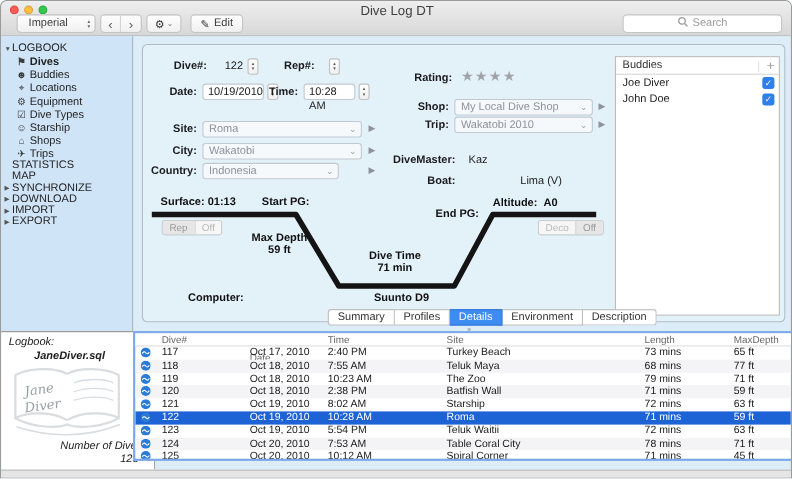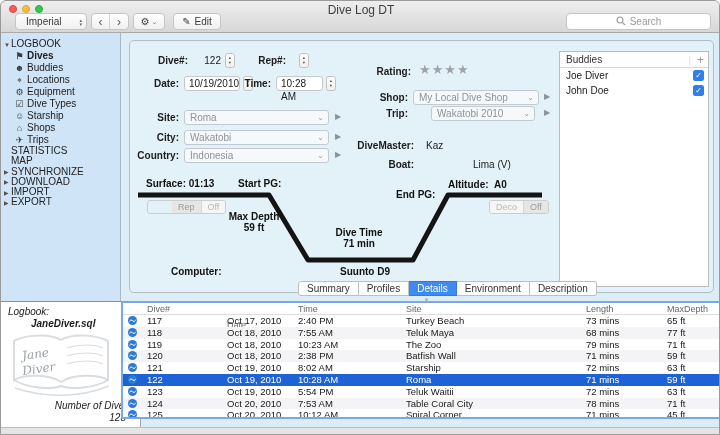--- a/index.html
+++ b/index.html
@@ -210,42 +210,42 @@
       <span>▾</span>
     </span>
 
   <span class="flabel" style="left:138px;top:111px;width:40px;">Site:</span>
   <span class="combo" style="left:183px;top:109px;width:145px;"><span>Roma</span><span class="chev">⌄</span></span>
   <span class="detail" style="left:334px;top:111px;">▶</span>
   <span class="flabel" style="left:138px;top:131px;width:40px;">City:</span>
   <span class="combo" style="left:183px;top:129px;width:145px;"><span>Wakatobi</span><span class="chev">⌄</span></span>
   <span class="detail" style="left:334px;top:131px;">▶</span>
   <span class="flabel" style="left:128px;top:149px;width:50px;">Country:</span>
-  <span class="combo" style="left:183px;top:147px;width:145px;"><span>Indonesia</span><span class="chev">⌄</span></span>
+  <span class="combo" style="left:183px;top:147px;width:124px;"><span>Indonesia</span><span class="chev">⌄</span></span>
   <span class="detail" style="left:334px;top:149px;">▶</span>
 
   <span class="flabel" style="left:371px;top:65px;width:39px;">Rating:</span>
   <span id="rating-stars">★★★★</span>
   <span class="flabel" style="left:370px;top:91px;width:37px;">Shop:</span>
   <span class="combo" style="left:412px;top:89px;width:126px;"><span>My Local Dive Shop</span><span class="chev">⌄</span></span>
   <span class="detail" style="left:543px;top:91px;">▶</span>
   <span class="flabel" style="left:370px;top:107px;width:37px;">Trip:</span>
-  <span class="combo" style="left:412px;top:105px;width:104px;margin-left:18px;"><span>Wakatobi 2010</span><span class="chev">⌄</span></span>
+  <span class="combo" style="left:412px;top:105px;width:126px;"><span>Wakatobi 2010</span><span class="chev">⌄</span></span>
   <span class="detail" style="left:543px;top:107px;">▶</span>
   <span class="flabel" style="left:353px;top:139px;width:60px;">DiveMaster:</span>
   <span class="fvalue" style="left:425px;top:139px;">Kaz</span>
   <span class="flabel" style="left:373px;top:158px;width:40px;">Boat:</span>
   <span class="fvalue" style="left:425px;top:158px;padding-left:47px;">Lima (V)</span>
 
   <svg id="profile-svg" width="425" height="105" viewBox="0 0 425 105">
     <polyline points="9,22 140,22 179,87 284,87 319,22 413,22" fill="none" stroke="#141414" stroke-width="5" stroke-linejoin="round"></polyline>
   </svg>
   <span class="ptext" style="left:145px;top:177px;"><span>Surface:</span>&nbsp;<span>01:13</span></span>
   <span class="ptext" style="left:237px;top:177px;">Start PG:</span>
-  <div class="segctl" style="left:146px;top:199px;padding-left:24px;">
+  <div class="segctl" style="left:146px;top:199px;">
     <span class="seg on">Rep</span>
     <span class="seg off">Off</span>
   </div>
   <div class="ptext ctr" style="left:223px;top:210px;width:60px;">
     <div>Max Depth</div>
       <div>59 ft</div>
   </div>
   <div class="ptext ctr" style="left:328px;top:226px;width:60px;">
     <div>Dive Time</div>
       <div>71 min</div>

